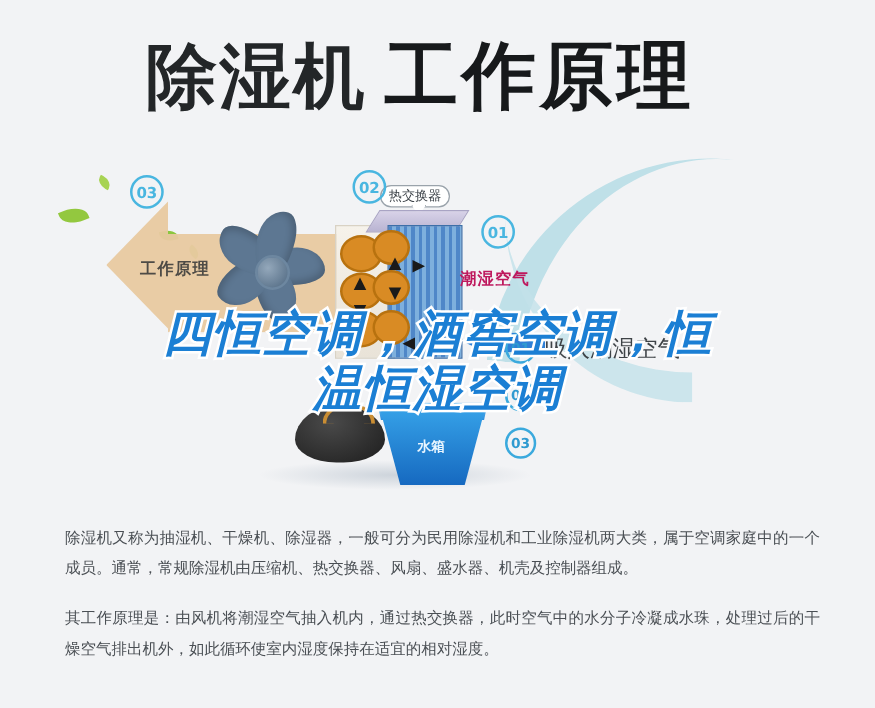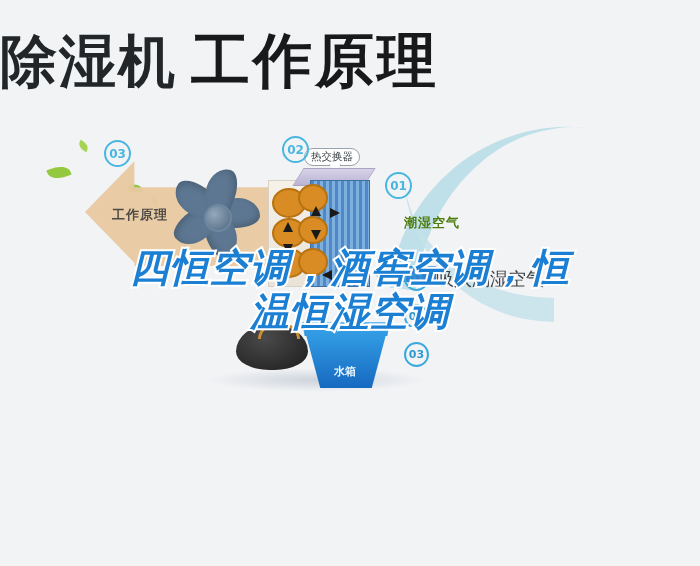--- a/index.html
+++ b/index.html
@@ -7,20 +7,21 @@
     width:700px;height:566px;
     background:#f2f3f5;
     font-family:"Liberation Sans","DejaVu Sans",sans-serif;
     overflow:hidden;position:relative;
   }
   .page{position:relative;width:700px;height:566px;background:#f2f3f5;overflow:hidden;}
 
   
   .title-bar{
     position:absolute;left:0;top:22px;width:672px;
+    text-align:center;
     white-space:nowrap;
   }
   .title-bar .t1{
     font-size:57px;font-weight:bold;color:#232628;letter-spacing:2px;
     font-family:"DejaVu Sans","Liberation Sans",sans-serif;
   }
   .title-bar .t2{
     font-size:59px;font-weight:bold;color:#17191b;letter-spacing:3px;margin-left:14px;
     font-family:"DejaVu Sans","Liberation Sans",sans-serif;
   }
@@ -111,21 +112,21 @@
     background:linear-gradient(180deg,#36a2e8,#1669c0);
     clip-path:polygon(4% 0,96% 0,78% 100%,22% 100%);
     border-radius:2px;
   }
   .tank-rim{
     position:absolute;left:298px;top:204px;width:96px;height:14px;
     background:linear-gradient(180deg,#63bdf2,#2e8fdd);
     clip-path:polygon(4% 0,96% 0,93% 100%,7% 100%);
   }
   .tank-label{
-    position:absolute;left:334px;top:246px;font-size:11px;color:#eaf6ff;font-weight:bold;
+    position:absolute;left:334px;top:232px;font-size:11px;color:#eaf6ff;font-weight:bold;
     font-family:"DejaVu Sans",sans-serif;
     text-align:right;
   }
 
   
   .comp{
     position:absolute;left:236px;top:206px;width:72px;height:46px;
     background:radial-gradient(ellipse at 40% 30%,#4a4a4a,#1d1d1d);
     border-radius:50% 50% 46% 46%/60% 60% 40% 40%;
   }
@@ -144,21 +145,21 @@
     border:2px solid #49b6e0;color:#49b6e0;font-size:12px;font-weight:bold;
     display:flex;align-items:center;justify-content:center;
     font-family:"DejaVu Sans",sans-serif;background:transparent;
   }
   .badge.b-03{left:104px;top:22px;}
   .badge.b-02{left:282px;top:18px;}
   .badge.b-01{left:385px;top:54px;}
 
   .ill-label{position:absolute;font-size:13px;color:#4b5055;font-weight:bold;
              font-family:"DejaVu Sans",sans-serif;letter-spacing:1px;}
-  .lbl-humid{left:404px;top:96px;color:#4d7c0f;}
+  .lbl-humid{left:368px;top:96px;color:#be185d;}
 
   
   .steps{position:absolute;left:404px;top:148px;width:290px;}
   .step{display:flex;align-items:center;margin-bottom:13px;white-space:nowrap;}
   .step .sb{
     width:21px;height:21px;border-radius:50%;border:2px solid #3aa9dd;
     color:#2f9ad0;font-size:11px;font-weight:bold;flex:0 0 auto;
     display:flex;align-items:center;justify-content:center;margin-right:7px;
     font-family:"DejaVu Sans",sans-serif;
   }
@@ -264,14 +265,18 @@
         <span class="sb">03</span>
       </div>
     </div>
   </div>
 
   <div class="watermark">
     <span class="wm-line">四恒空调，酒窖空调，恒</span>
     <span class="wm-line">温恒湿空调</span>
   </div>
 
+  <div class="copy">
+    <p class="p1">除湿机又称为抽湿机、干燥机、除湿器，一般可分为民用除湿机和工业除湿机两大类，属于空调家庭中的一个成员。通常，常规除湿机由压缩机、热交换器、风扇、盛水器、机壳及控制器组成。</p>
+    <p class="p2">其工作原理是：由风机将潮湿空气抽入机内，通过热交换器，此时空气中的水分子冷凝成水珠，处理过后的干燥空气排出机外，如此循环使室内湿度保持在适宜的相对湿度。</p>
+  </div>
 
 </div>
 
 </body></html>

